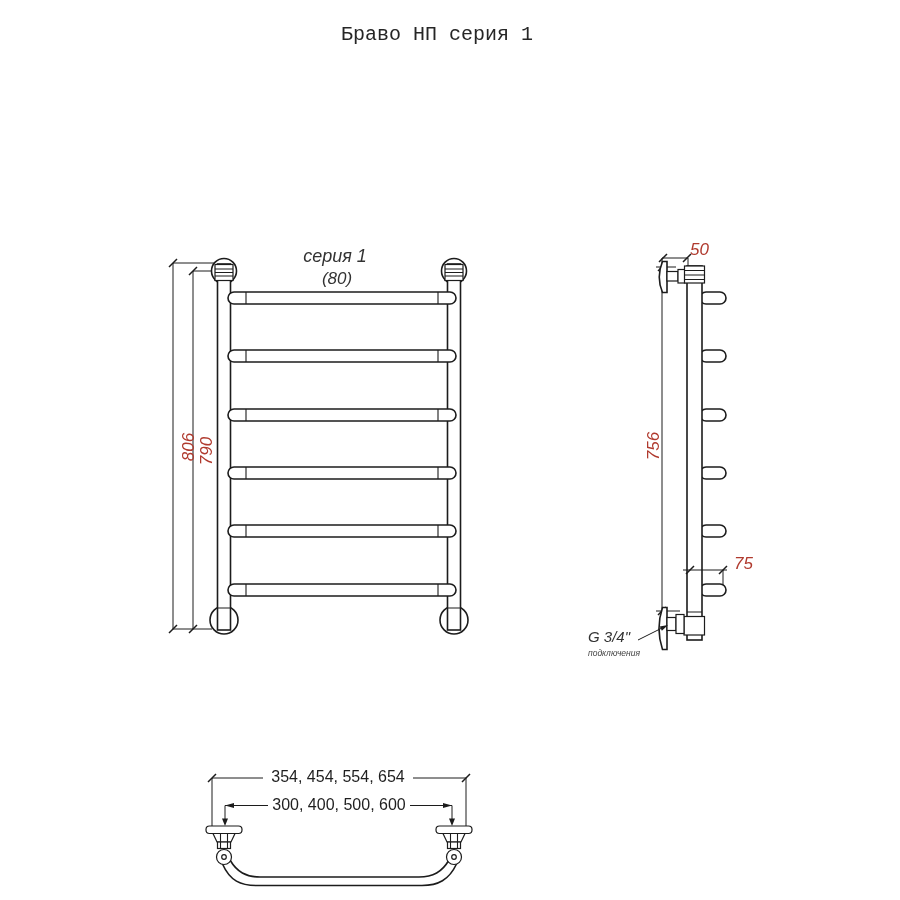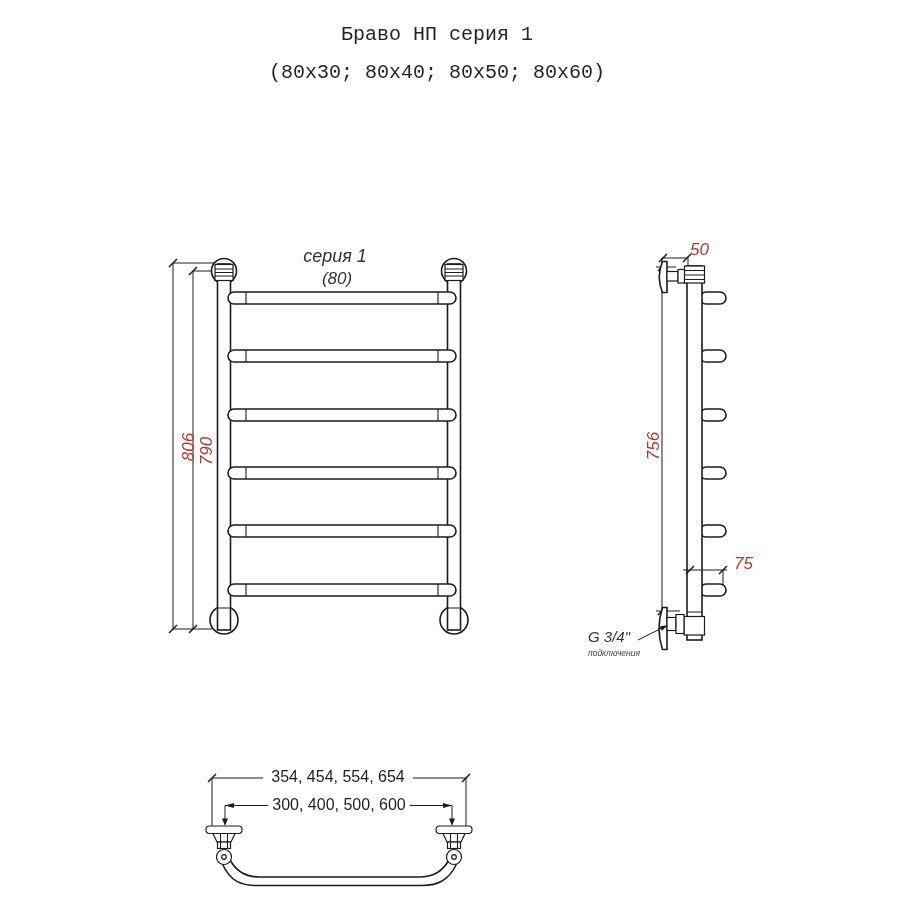--- a/index.html
+++ b/index.html
@@ -33,21 +33,20 @@
   .leadertxt{fill:#333;font-style:italic;font-size:15px;}
   .notetxt{fill:#444;font-style:italic;font-size:8.5px;}
 </style>
 </head>
 <body>
 
 <div class="canvas">
 
   <div class="title-block">
     <div>Браво НП серия 1</div>
-    <div>(80x30; 80x40; 80x50; 80x60)</div>
   </div>
 
   <svg class="drawing" width="900" height="900" viewBox="0 0 900 900">
 
     <g>
 
       <g>
         <path class="dim" d="M173,263 H214 M173,263 V629 M193,271 H217 M193,271 V629 M173,629 H212"></path>
         <path class="tick" d="M169,267 L177,259 M189,275 L197,267 M169,633 L177,625 M189,633 L197,625"></path>
       </g>

